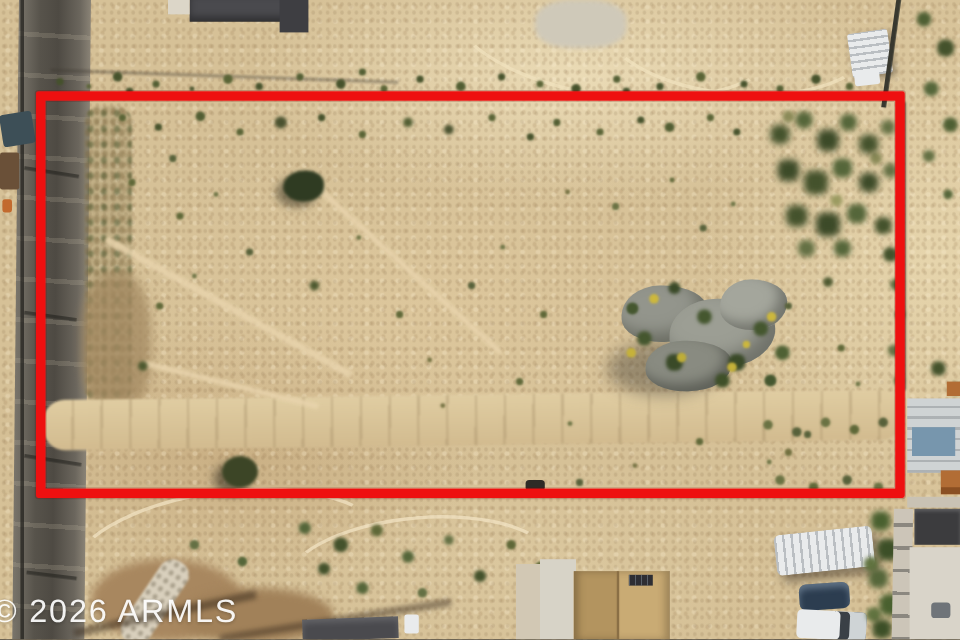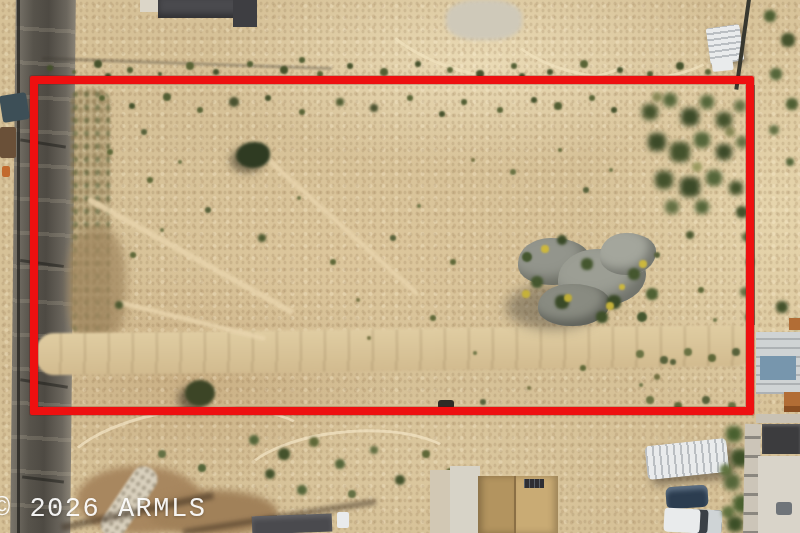--- a/index.html
+++ b/index.html
@@ -1,18 +1,18 @@
 <!DOCTYPE html>
 <html style="--boundary-red: #ee1010; --ground-tan: #d6c197; --sand-light: #e8d9b4; --road-gray: #55524b; --vegetation-green: #55663a; --rock-gray: #93958c; --brittlebush-yellow: #c6b23a; --watermark-white: #ffffff;"><head>
 <meta charset="utf-8">
 <style>
   html,body{margin:0;padding:0;background:#222;}
   .stage{
     position:relative;width:800px;height:533px;overflow:hidden;
-    font-family:Liberation Mono, monospace;
+    font-family:Liberation Sans, sans-serif;
     background-color:#d6c197;
     background-image:
       radial-gradient(rgba(150,118,78,.20) 1px, transparent 2.2px),
       radial-gradient(rgba(120,94,60,.16) 1px, transparent 2px),
       radial-gradient(rgba(255,244,218,.25) 1.5px, transparent 2.6px),
       radial-gradient(ellipse 420px 200px at 44% 48%, rgba(226,203,160,.55), transparent 70%),
       radial-gradient(ellipse 300px 160px at 24% 70%, rgba(186,153,108,.45), transparent 70%),
       radial-gradient(ellipse 360px 140px at 60% 12%, rgba(240,226,190,.8), transparent 75%),
       radial-gradient(ellipse 260px 300px at 97% 40%, rgba(236,220,180,.75), transparent 75%),
       radial-gradient(ellipse 300px 120px at 55% 88%, rgba(224,206,166,.5), transparent 70%);

